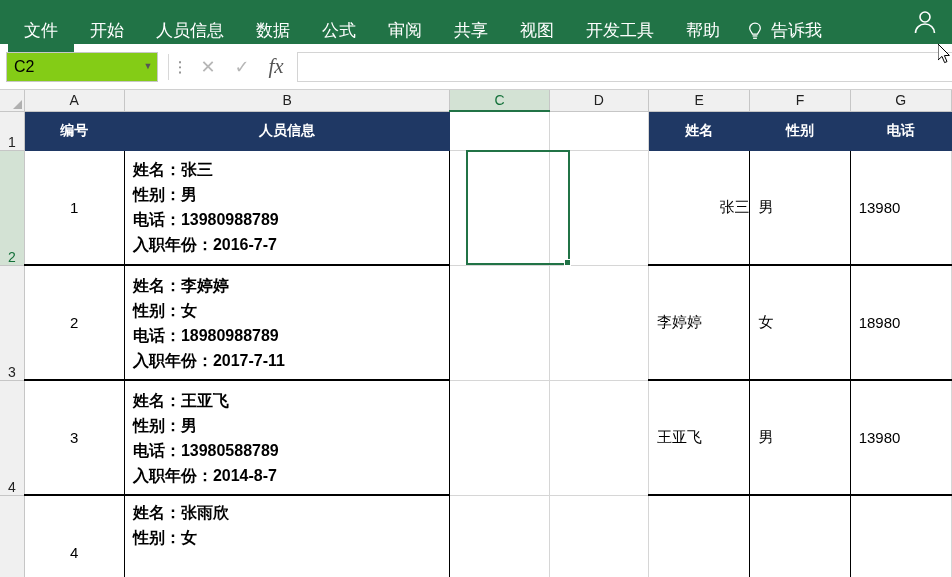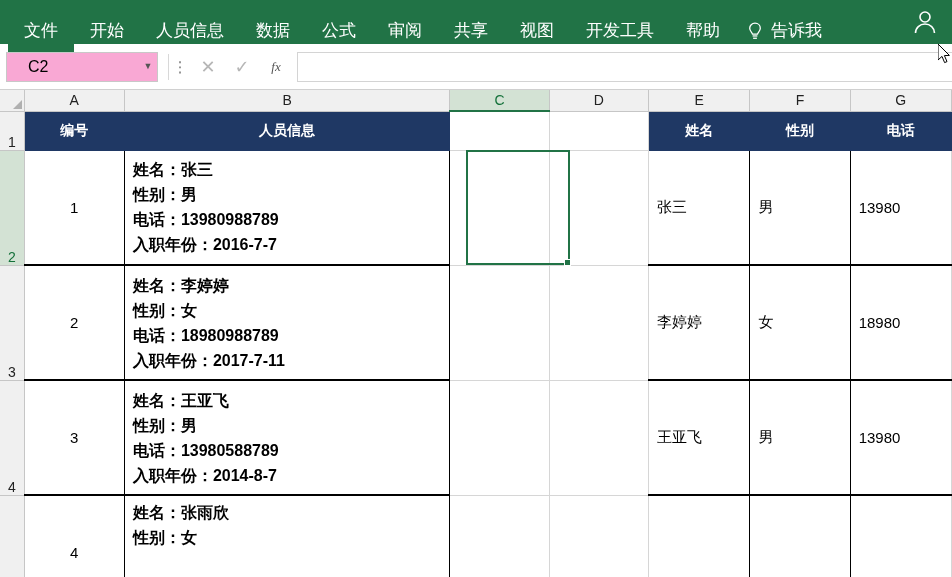--- a/index.html
+++ b/index.html
@@ -68,26 +68,25 @@
     border-bottom: 1px solid #d0d0d0;
     display: flex;
     align-items: center;
     box-sizing: border-box;
   }
   .name-box {
     width: 152px;
     height: 30px;
     margin-left: 6px;
     border: 1px solid #c8c8c8;
-    background: #f9a8d4;
+    background: #84cc16;
     display: flex;
     align-items: center;
     box-sizing: border-box;
     position: relative;
-    padding-left: 14px;
   }
   .name-box-text {
     font-size: 16px;
     color: #000000;
     padding-left: 7px;
     flex: 1;
   }
   .name-box-arrow {
     width: 18px;
     text-align: center;
@@ -115,21 +114,21 @@
     display: flex;
     align-items: center;
     justify-content: center;
     color: #b6b6b6;
     font-size: 18px;
   }
   .fb-btn.fx {
     color: #555555;
     font-style: italic;
     font-family: "Liberation Serif", serif;
-    font-size: 13px;
+    font-size: 21px;
   }
   .formula-input {
     flex: 1;
     height: 30px;
     border: 1px solid #d4d4d4;
     border-right: none;
     margin-left: 4px;
     background: #ffffff;
     box-sizing: border-box;
     font-size: 15px;
@@ -368,21 +367,21 @@
 
     <tr style="height:115px">
       <td class="rowhdr sel">2</td>
       <td class="cell num thickb" style="border-left:1px solid #000;border-right:1px solid #000;">1</td>
       <td class="cell multiline thickb" style="border-right:1px solid #000;">姓名：张三
 性别：男
 电话：13980988789
 入职年份：2016-7-7</td>
       <td class="cell"></td>
       <td class="cell"></td>
-      <td class="cell leftpad thickb" style="border-left:1px solid #000;border-right:1px solid #000;">张三</td>
+      <td class="cell leftpad thickb" style="border-left:1px solid #000;border-right:1px solid #000;text-align:right;">张三</td>
       <td class="cell leftpad thickb" style="border-right:1px solid #000;">男</td>
       <td class="cell leftpad thickb">13980</td>
     </tr>
 
     <tr style="height:115px">
       <td class="rowhdr">3</td>
       <td class="cell num thickb" style="border-left:1px solid #000;border-right:1px solid #000;">2</td>
       <td class="cell multiline thickb" style="border-right:1px solid #000;">姓名：李婷婷
 性别：女
 电话：18980988789

